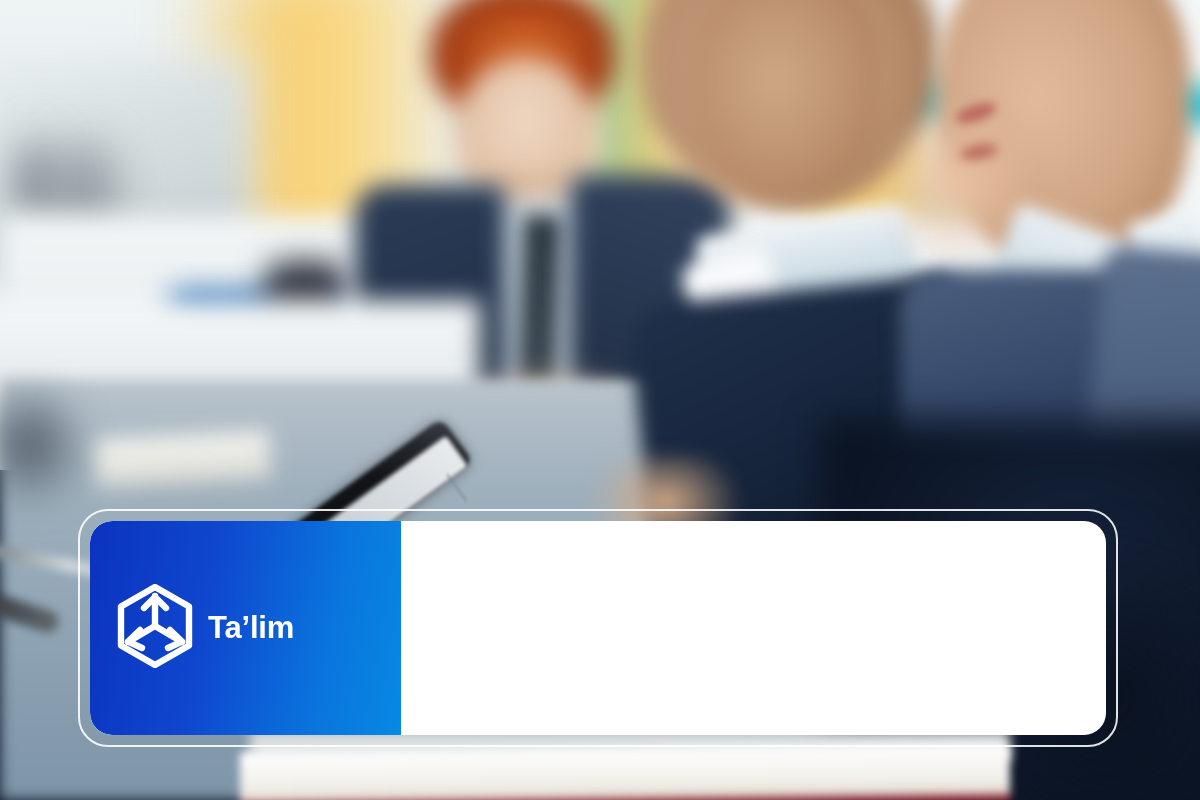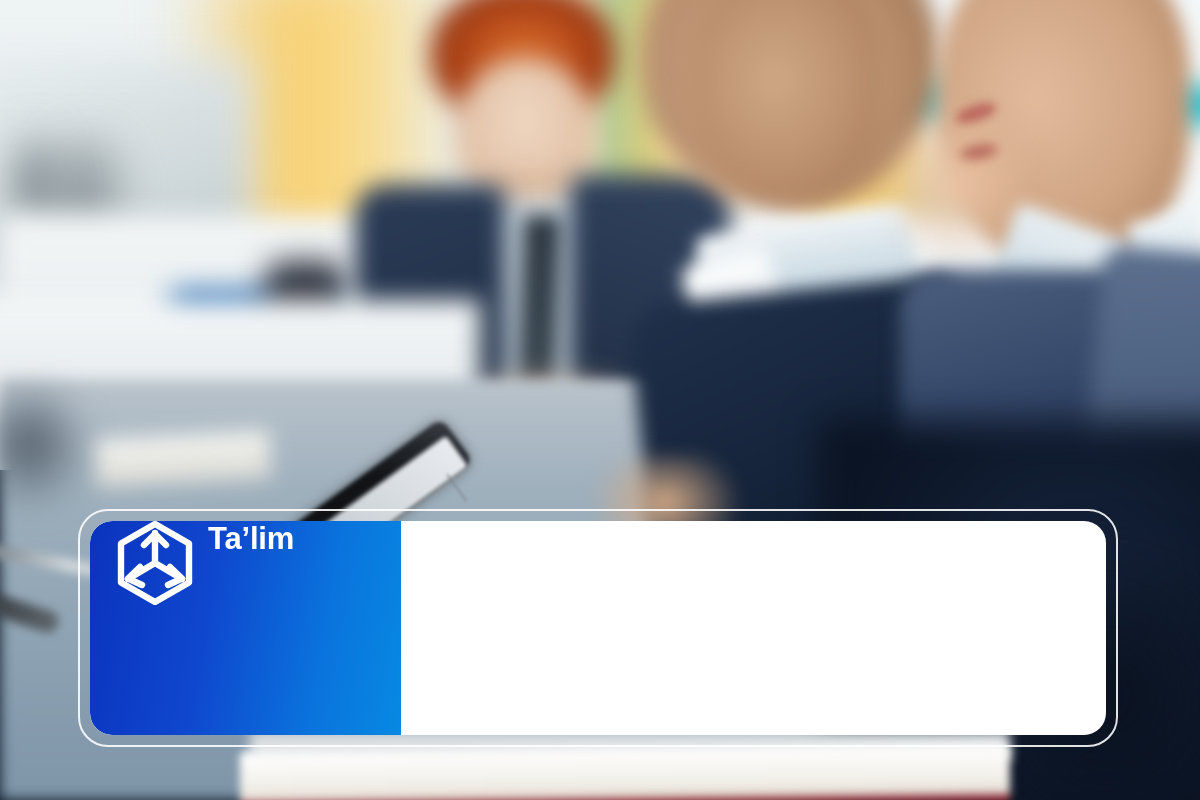--- a/index.html
+++ b/index.html
@@ -337,21 +337,21 @@
     border-radius:22px;
     display:flex;
     align-items:stretch;
     overflow:hidden;
   }
   #brand-panel {
     flex:0 0 311px;
     border-radius:22px 0 0 22px;
     background:linear-gradient(100deg,#0b33be 0%,#0f47ce 38%,#0a74dd 74%,#0789e3 100%);
     display:flex;
-    align-items:flex-start;
+    align-items:center;
     justify-content:flex-start;
     gap:14px;
     padding-left:26px;
   }
   #logo-icon { flex:0 0 auto; }
   #brand-text {
     color:#ffffff;
     font-size:31px;
     font-weight:700;
     line-height:1.18;

